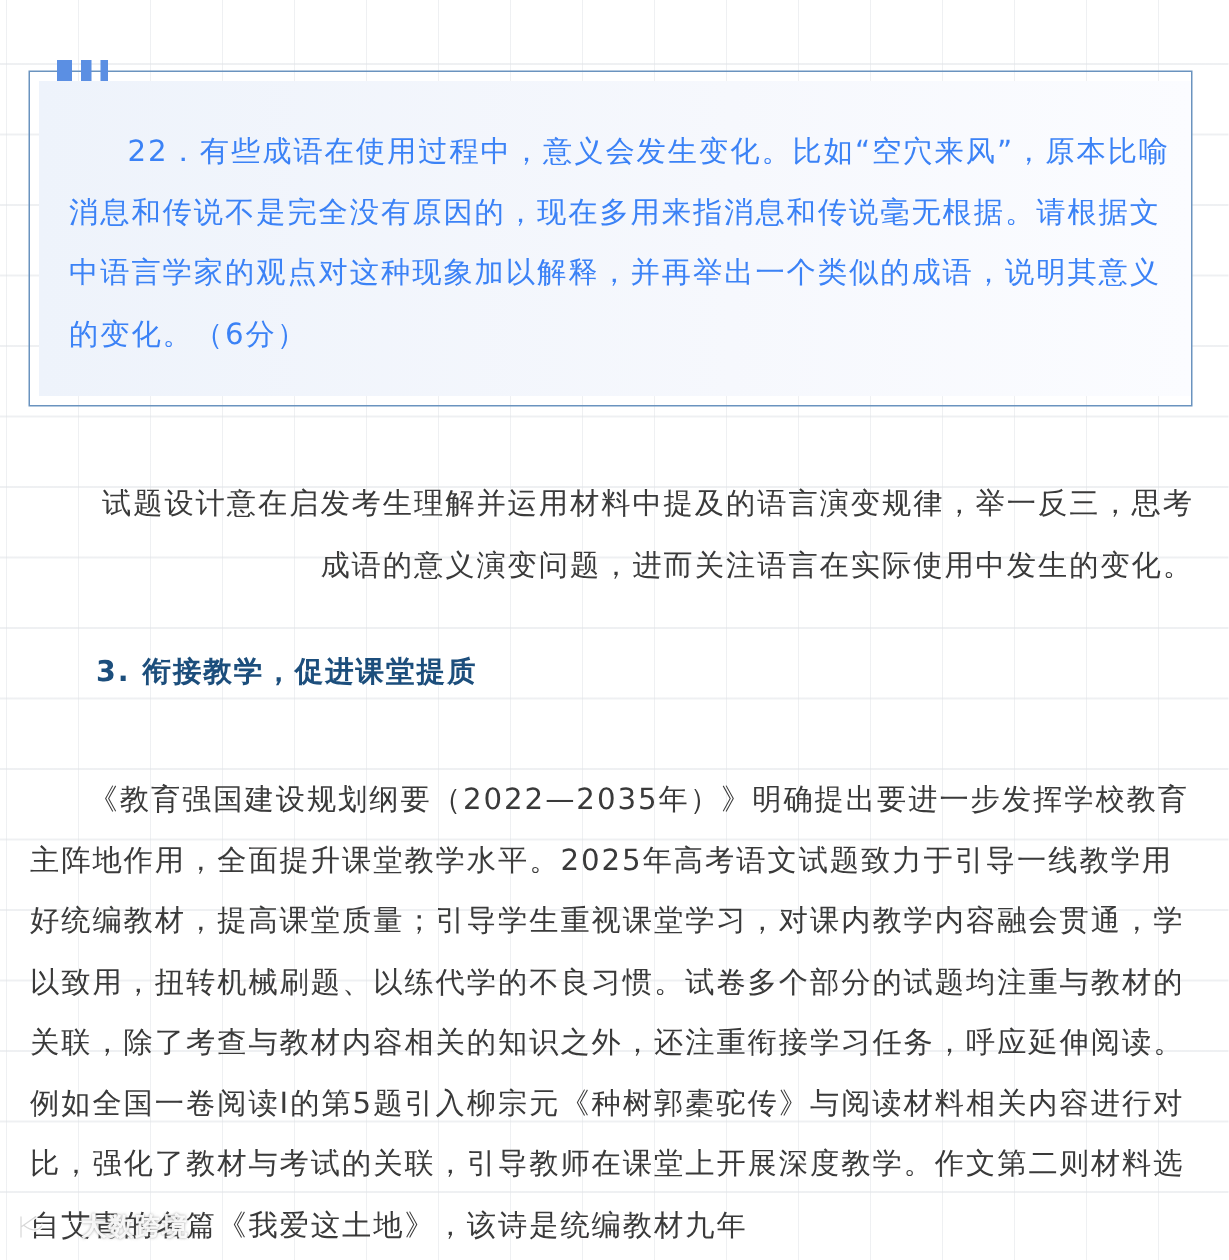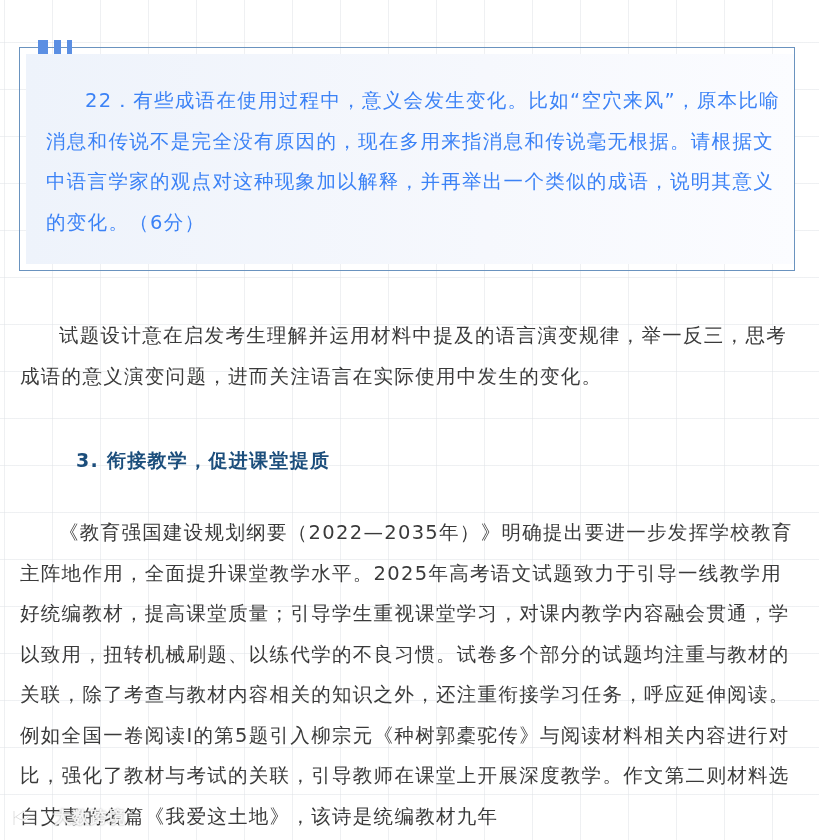--- a/index.html
+++ b/index.html
@@ -72,28 +72,28 @@
     position: absolute;
     left: 20px;
     width: 776px;
     margin: 0;
     font-size: 19.5px;
     line-height: 41px;
     color: #3a3a3a;
     letter-spacing: 1.3px;
     text-indent: 2em;
   }
-  .para1 { top: 315px; }
+  .para1 { top: 315px; text-align: right; }
   .para2 { top: 513px; line-height: 40.5px; }
 
   .heading {
     position: absolute;
     left: 64px;
     top: 432px;
-    margin: 12px;
+    margin: 0;
     font-size: 19px;
     line-height: 32px;
     font-weight: bold;
     color: #1c4e7c;
     letter-spacing: 1.3px;
   }
 
   .watermark {
     position: absolute;
     left: 10px;

